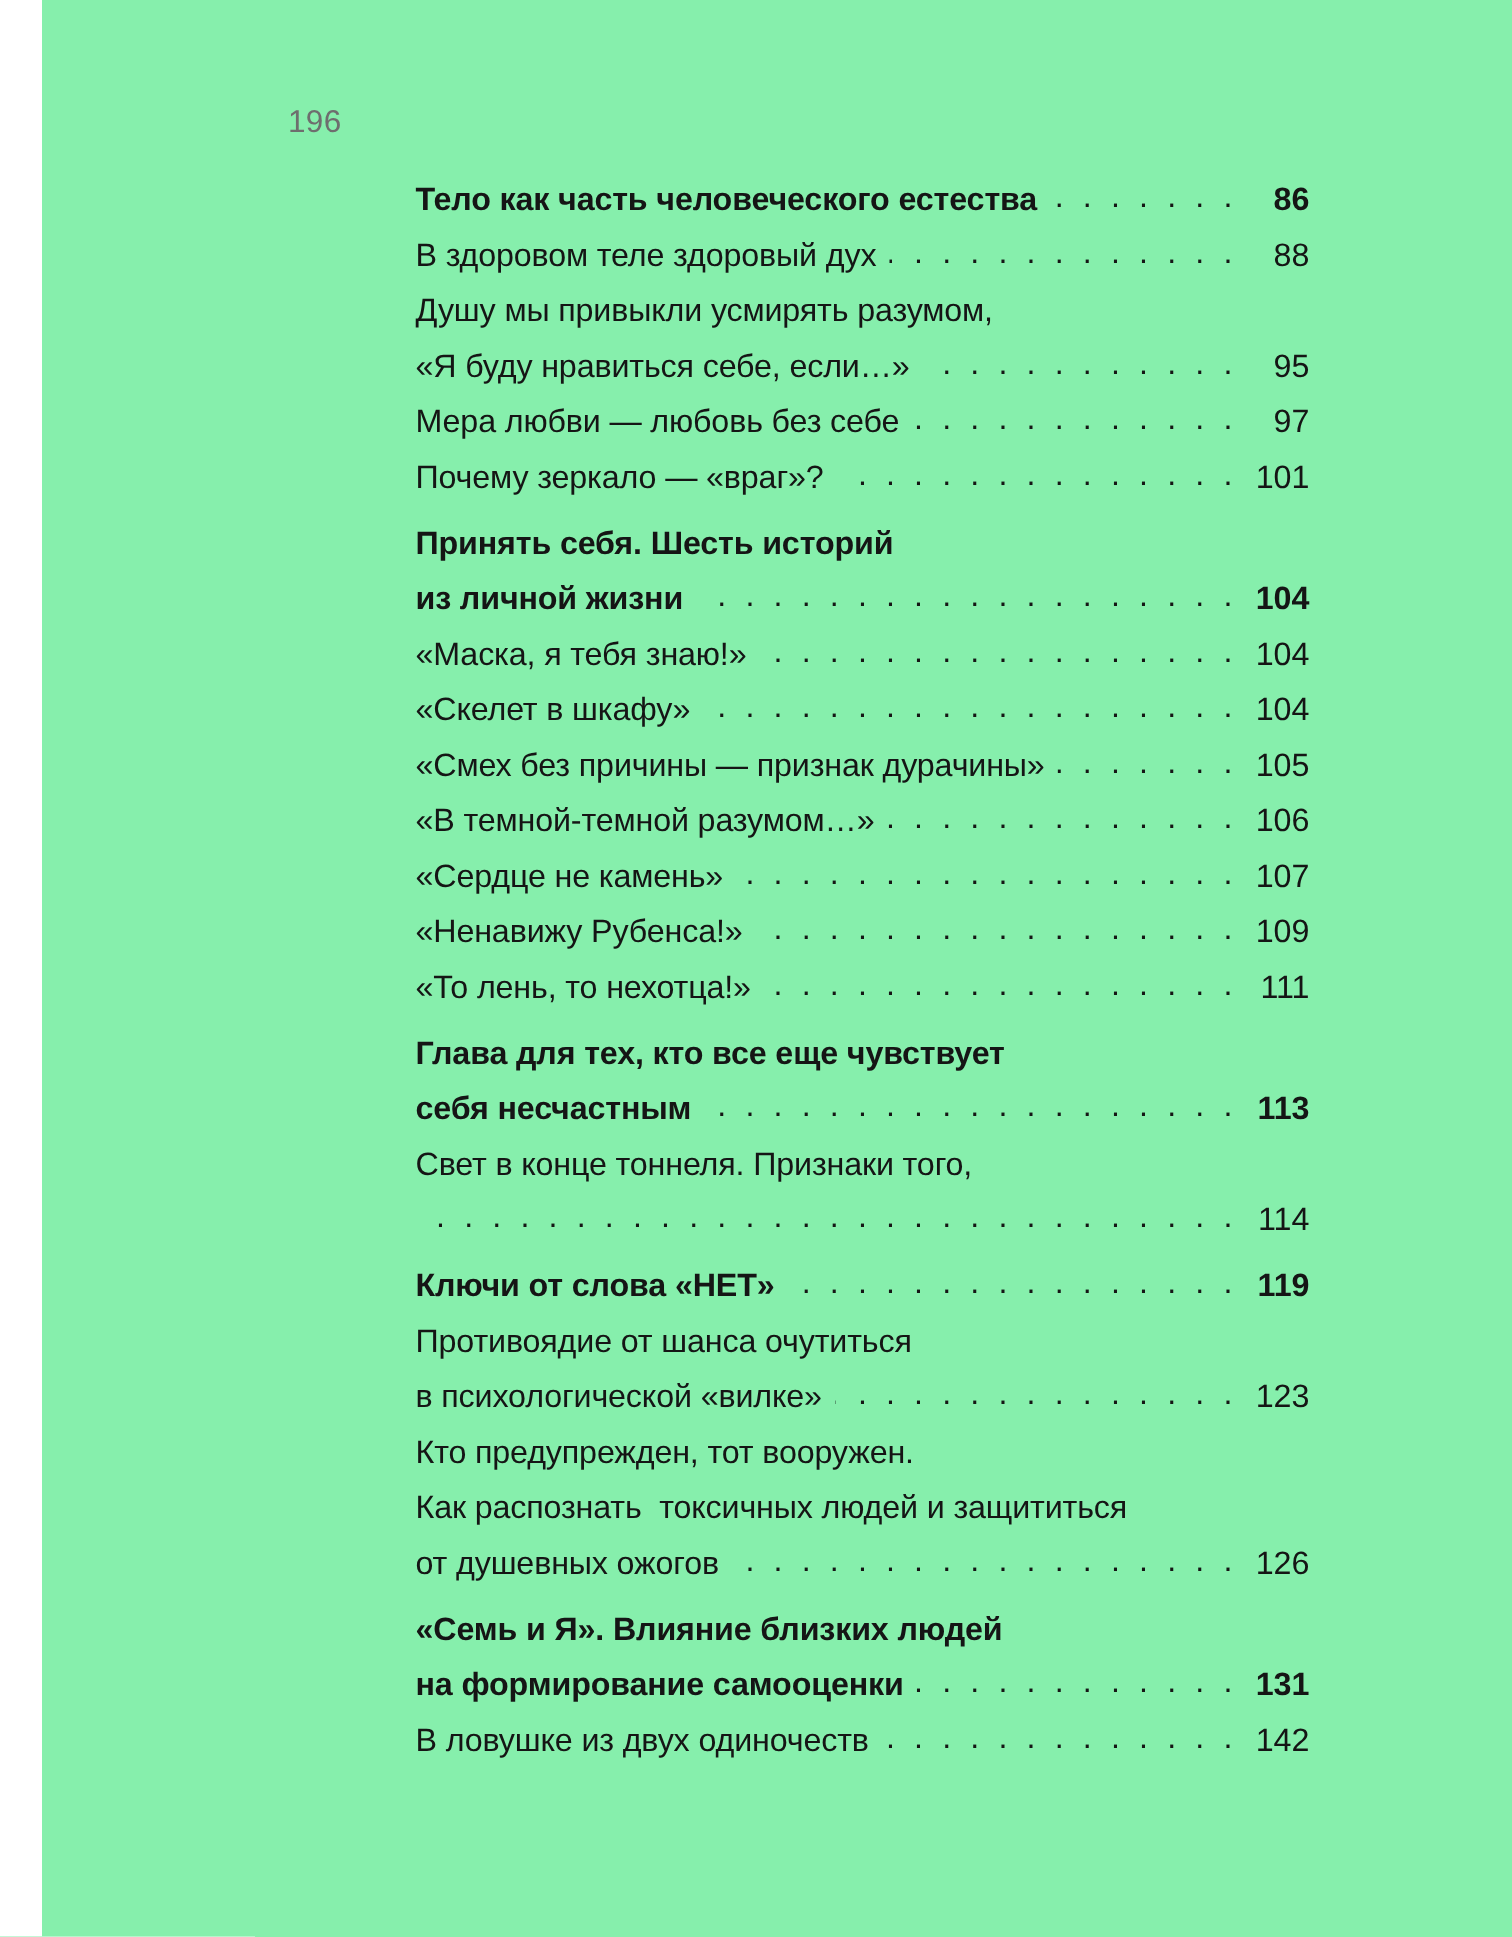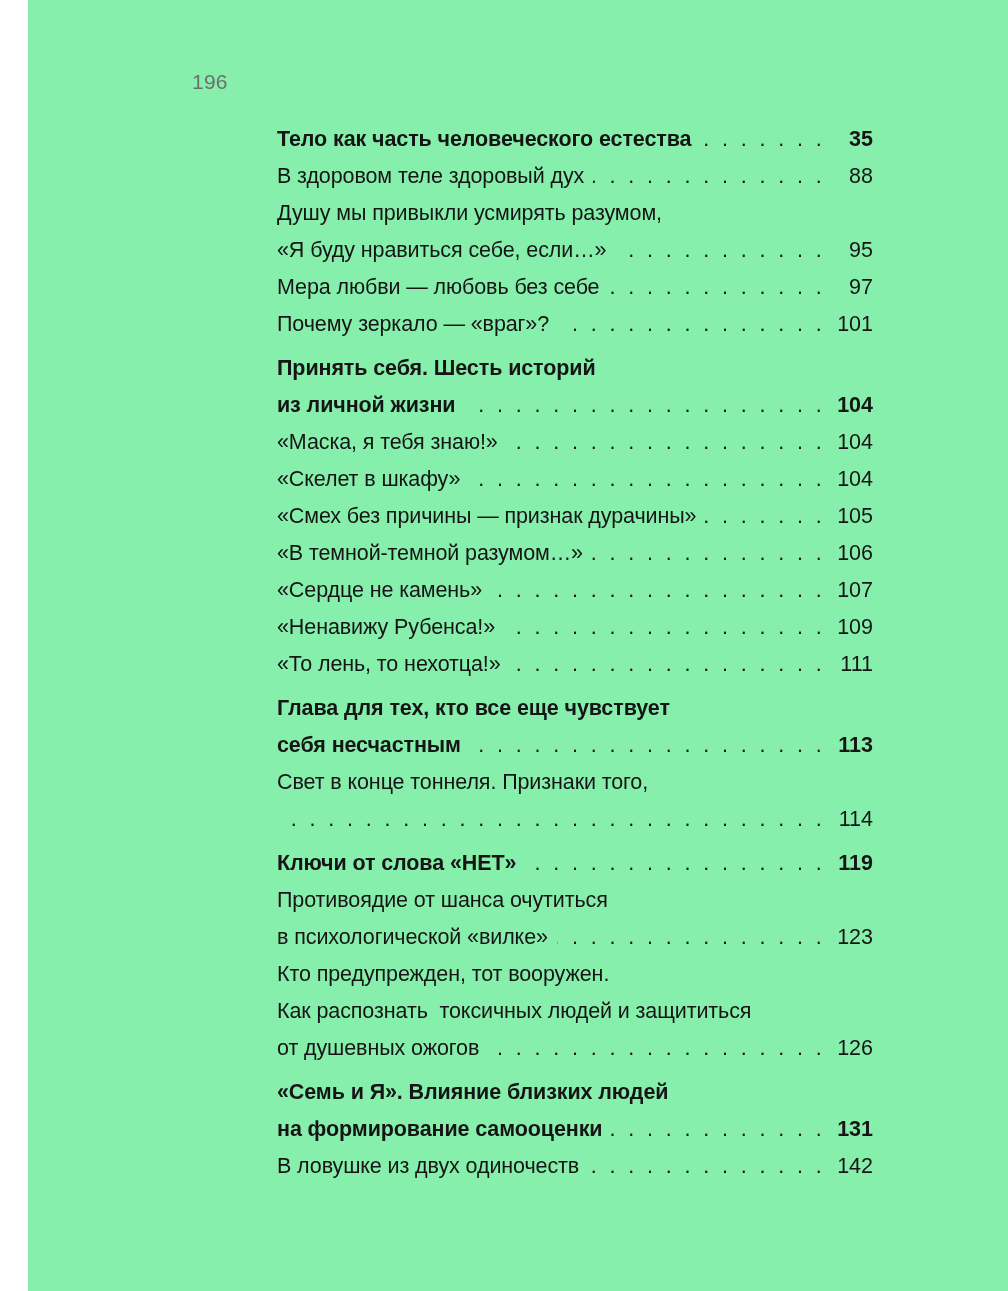--- a/index.html
+++ b/index.html
@@ -41,21 +41,21 @@
   }
 
   .entry {
     margin: 0;
     padding: 0;
   }
 
   
   .line {
     display: flex;
-    align-items: center;
+    align-items: flex-start;
     width: 100%;
     height: 37px;
     font-size: 21.5px;
     color: #151515;
     white-space: pre;
   }
 
   .line.bold .txt,
   .line.bold .pg {
     font-weight: bold;
@@ -113,21 +113,21 @@
 </style>
 </head>
 <body>
 
 <div class="page">
 
   <div class="folio">196</div>
 
   <div class="toc" id="toc-list">
       <div class="entry gap-before">
-        <div class="line bold"><span class="txt">Тело как часть человеческого естества</span><span class="leader"></span><span class="pg">35</span></div>
+        <div class="line bold"><span class="txt">Тело как часть человеческого естества</span><span class="leader"></span><span class="pg">86</span></div>
       </div>
       <div class="entry">
         <div class="line"><span class="txt">В здоровом теле здоровый дух</span><span class="leader"></span><span class="pg">88</span></div>
       </div>
       <div class="entry">
         <div class="line cont"><span class="txt">Душу мы привыкли усмирять разумом,</span><span class="leader"></span><span class="pg">91</span></div>
       </div>
       <div class="entry">
         <div class="line"><span class="txt">«Я буду нравиться себе, если…»</span><span class="leader"></span><span class="pg">95</span></div>
       </div>

